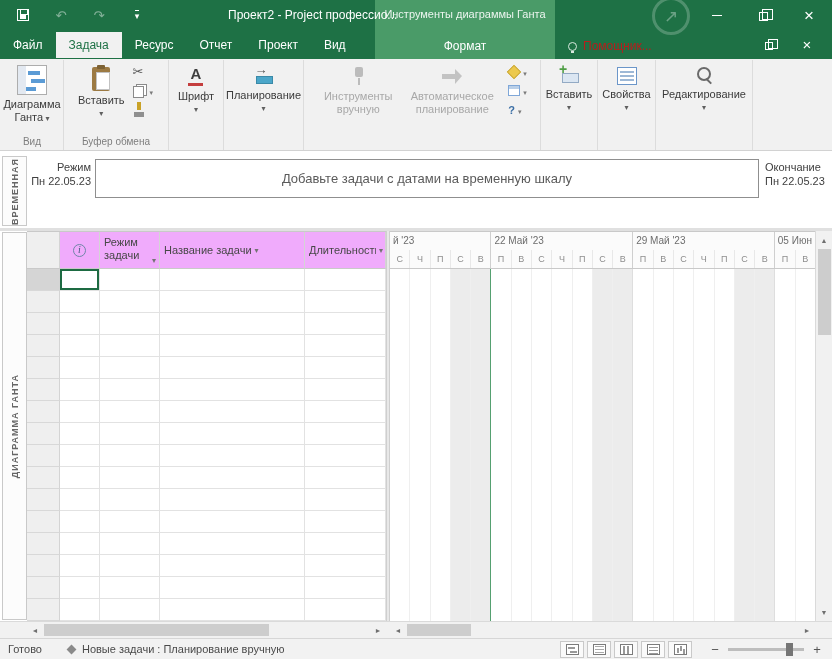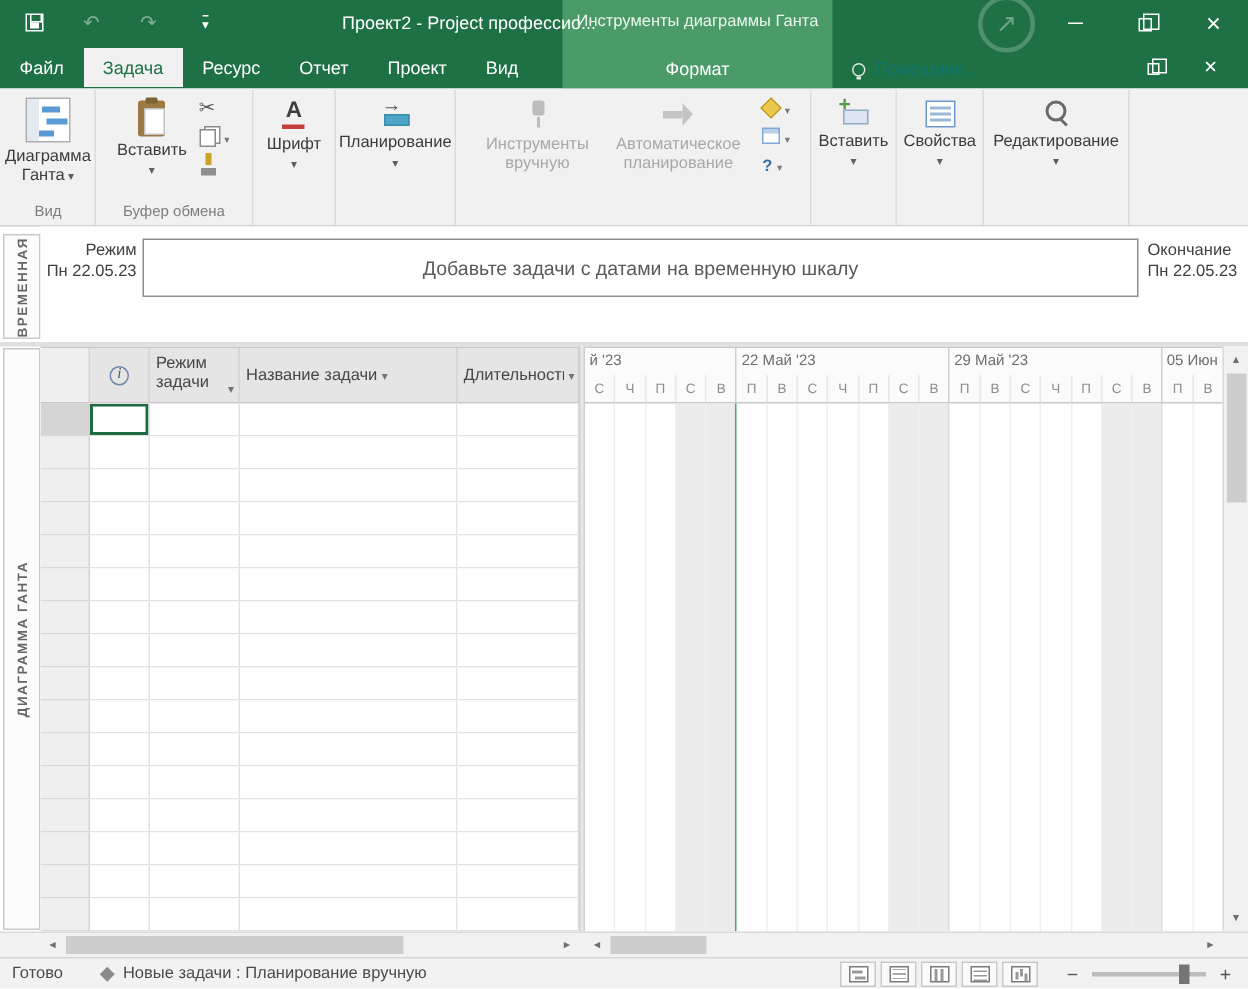--- a/index.html
+++ b/index.html
@@ -31,21 +31,21 @@
 .ic-min{width:10px;height:1px;background:#fff}
 .ic-restore{width:9px;height:9px;border:1px solid #fff;position:relative;margin-top:3px}
 .ic-restore::before{content:"";position:absolute;left:2px;top:-4px;width:9px;height:9px;border:1px solid #fff}
 .ic-close::before{content:"×";font-size:17px;line-height:1}
 
 
 .tabrow{position:absolute;left:0;top:30px;width:744px;height:29px;display:flex;align-items:center;padding-left:0}
 .tab{height:26px;line-height:26px;padding:0 13px;color:#fff;font-size:12px;white-space:nowrap}
 .tab.active{background:#f1f1f1;color:#1e7145}
 .tab-format{position:absolute;left:375px;top:33px;width:180px;height:26px;line-height:26px;text-align:center;color:#fff;font-size:12px}
-.assistant{position:absolute;left:568px;top:33px;height:26px;display:flex;align-items:center;color:#0f766e;font-size:12px}
+.assistant{position:absolute;left:568px;top:33px;height:26px;display:flex;align-items:center;color:#b91c1c;font-size:12px}
 .bulb{width:9px;height:9px;border:1px solid #d9e9df;border-radius:50%;margin-right:6px;position:relative}
 .bulb::after{content:"";position:absolute;left:2px;bottom:-3px;width:3px;height:2px;background:#d9e9df}
 .child-controls{position:absolute;right:6px;top:30px;height:29px;display:flex}
 .cw-btn{width:38px;height:29px;display:flex;align-items:center;justify-content:center;color:#fff}
 .ic-restore-sm{width:8px;height:8px;border:1px solid #fff;position:relative;margin-top:3px}
 .ic-restore-sm::before{content:"";position:absolute;left:2px;top:-4px;width:8px;height:8px;border:1px solid #fff}
 .ic-close-sm::before{content:"×";font-size:15px;line-height:1}
 
 
 .ribbon{position:absolute;left:0;top:59px;width:832px;height:92px;background:#f1f1f1;border-bottom:1px solid #d2d2d2;display:flex;padding:1px 0 0 1px}
@@ -104,21 +104,21 @@
 .tl-band{position:absolute;left:27px;top:151px;width:805px;height:77px;background:#fff}
 .tl-start{position:absolute;left:2px;top:10px;width:62px;text-align:right;font-size:11px;color:#404040}
 .tl-end{position:absolute;right:3px;top:10px;width:64px;text-align:left;font-size:11px;color:#404040}
 .d2{margin-top:2px}
 .tl-box{position:absolute;left:68px;top:8px;width:664px;height:39px;border:1px solid #8f8f8f;display:flex;align-items:center;justify-content:center;font-size:13px;color:#5a5a5a}
 .hsplit{position:absolute;left:0;top:228px;width:832px;height:3px;background:#e0e0e0}
 
 
 .g-strip{position:absolute;left:2px;top:232px;width:25px;height:388px;border:1px solid #c9c9c9;background:#fcfcfc;display:flex;align-items:center;justify-content:center;overflow:hidden}
 .gtable{position:absolute;left:27px;top:231px;width:359px;height:390px;overflow:hidden;border-top:1px solid #c9c9c9;background:#fff}
-.ghead{display:flex;height:37px;background:#e5e5e5}
+.ghead{display:flex;height:37px;background:#f0abfc}
 .hcell{border-right:1px solid #d4d4d4;border-bottom:1px solid #c9c9c9;font-size:11px;color:#474747;position:relative;flex:none}
 .w-sel{width:33px}.w-i{width:40px}.w-mode{width:60px}.w-name{width:145px}.w-dur{width:81px}
 .hcell.w-sel{background:#efefef}
 .htxt{padding:4px 10px 0 4px;line-height:13px}
 .htxt.mid{display:flex;align-items:center;height:100%;padding:0 2px 0 4px;white-space:nowrap;overflow:hidden}
 .htxt.mid span{overflow:hidden;white-space:nowrap}
 .hcaret-inline{flex:none}
 .hcaret-inline::before{content:"▾";font-size:8px;color:#737373;margin-left:3px}
 .abs-br{position:absolute;right:3px;bottom:3px}
 .abs-br::before{content:"▾";font-size:8px;color:#737373}

